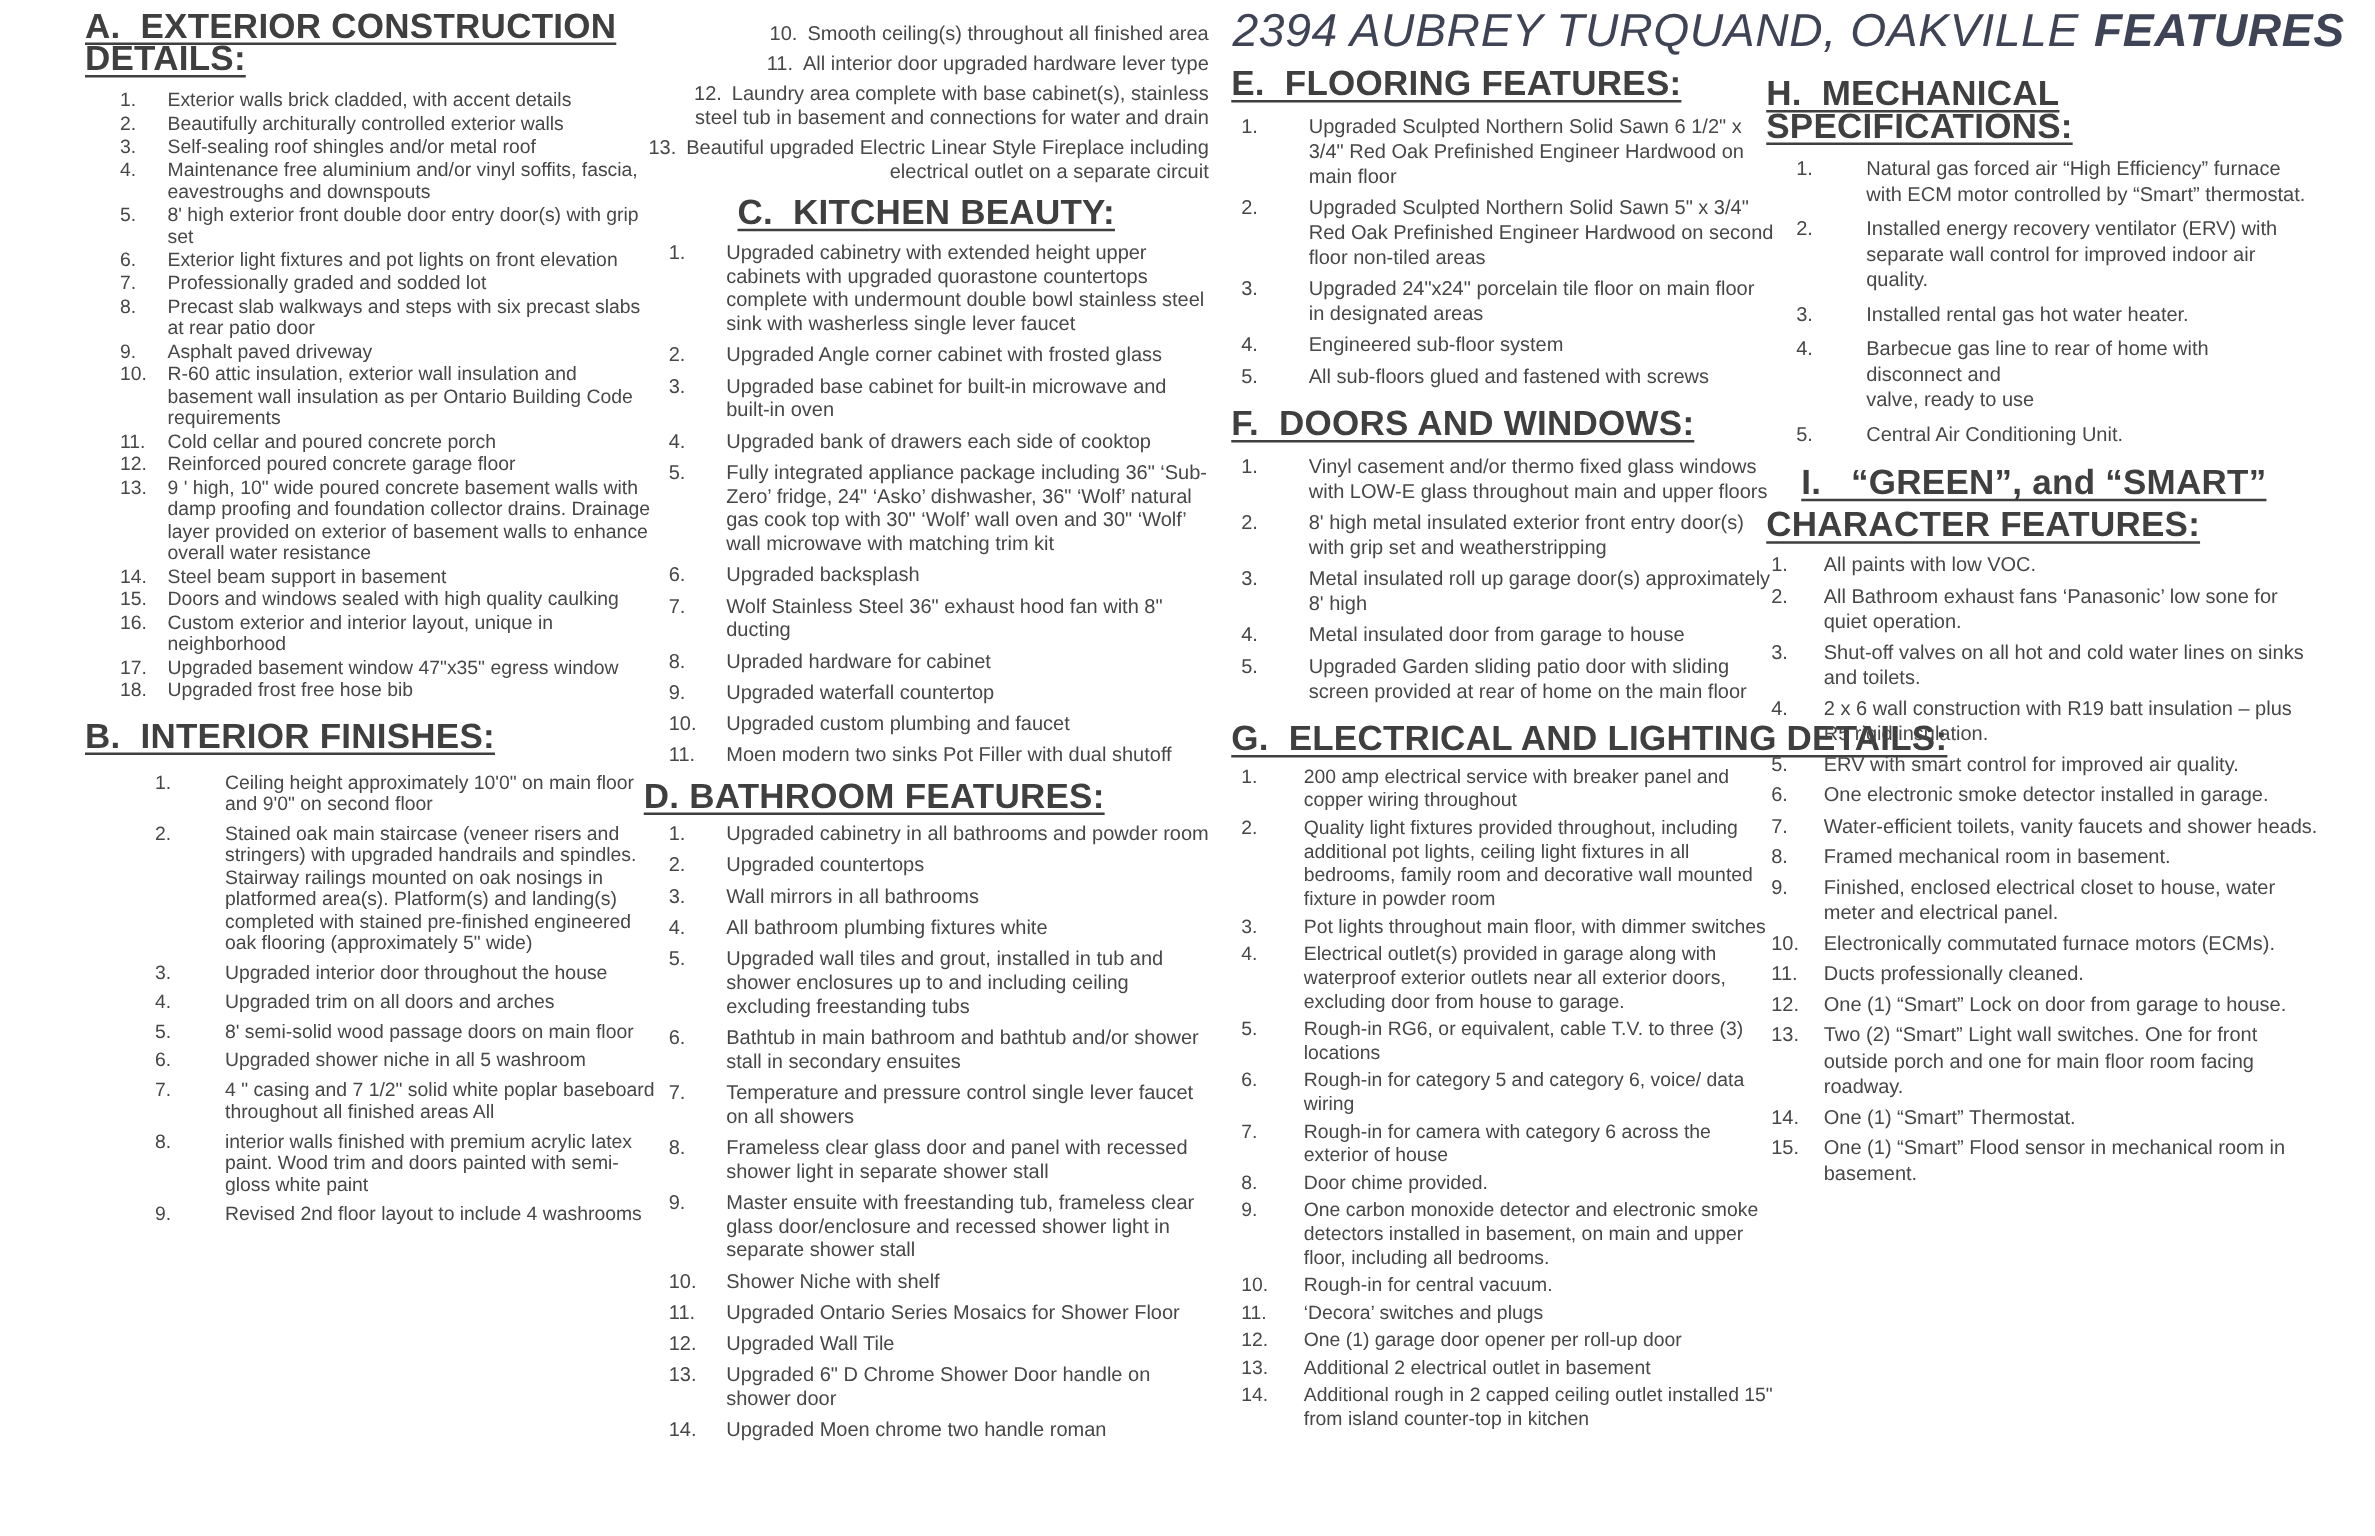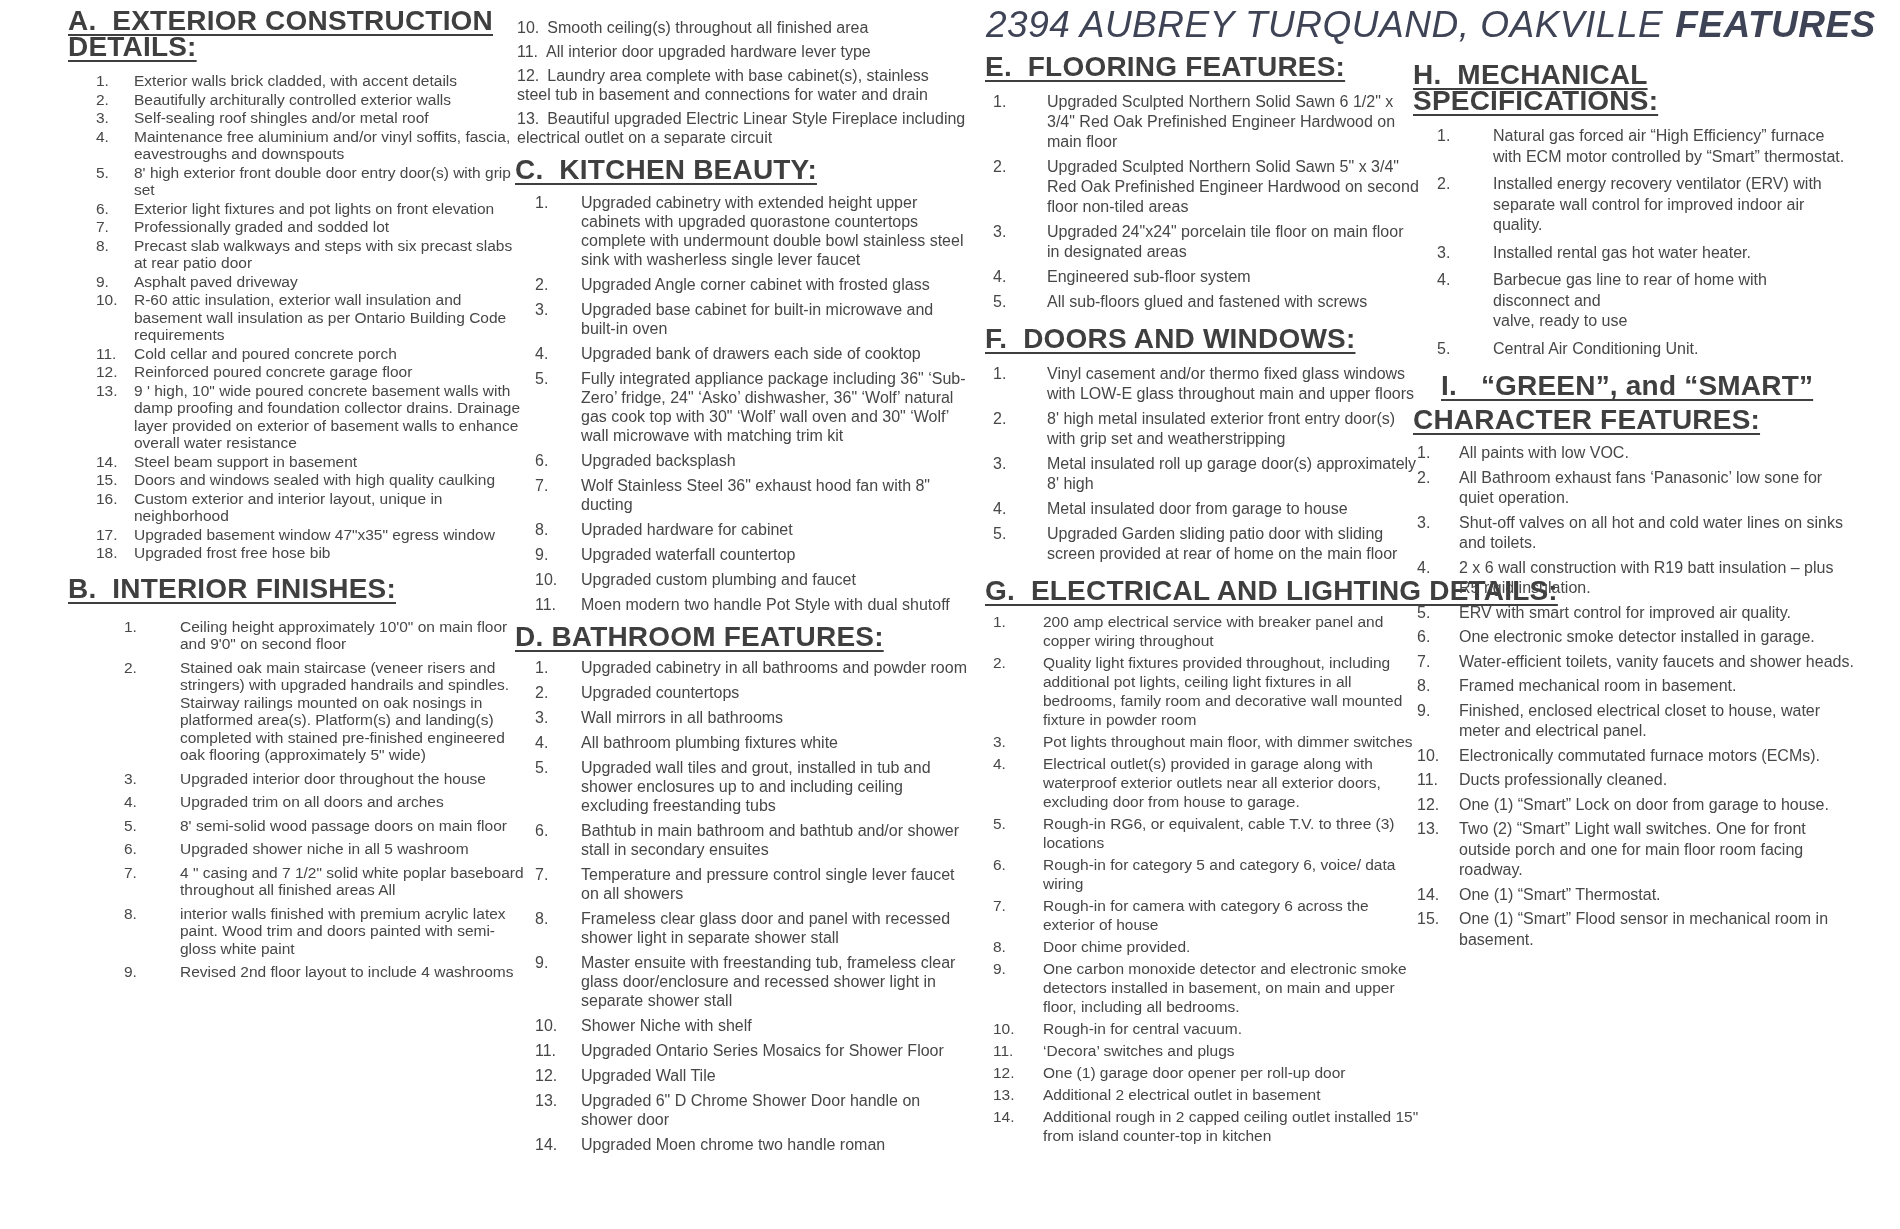--- a/index.html
+++ b/index.html
@@ -19,32 +19,32 @@
   .col1{left:68px; top:8px; width:460px;font-size:15.5px;line-height:17.5px;}
   .col2{left:515px;top:18px;width:452px;font-size:16px;  line-height:19px;}
   .col3{left:985px;top:54px;width:434px;font-size:16px;  line-height:20px;}
   .col4{left:1413px;top:62px;width:442px;font-size:16px; line-height:20.5px;}
   h2{
     font-size:28px;line-height:26px;margin:0 0 12px;font-weight:bold;
     text-decoration:underline;text-underline-offset:4px;text-decoration-thickness:2px;
     color:var(--heading,#3f3f3f);letter-spacing:.2px;
   }
   .sec-b h2{margin-top:14px;margin-bottom:16px;}
-  .sec-c h2{margin-top:10px;margin-bottom:10px;}
+  .sec-c h2{margin-top:10px;margin-bottom:10px;text-align:center;}
   .sec-d h2{margin-top:10px;margin-bottom:8px;}
   .sec-f h2{margin-top:14px;}
   .sec-g h2{margin-top:14px;margin-bottom:8px;white-space:nowrap;}
   .sec-i h2.l1{margin-top:14px;margin-bottom:8px;margin-left:28px;}
   .sec-i h2.l2{margin-bottom:10px;}
   .list .item{display:flex;align-items:flex-start;}
   .num{flex:0 0 var(--numw,44px);}
   .txt{flex:1;white-space:pre-line;}
   .list-a{padding-left:28px;--numw:38px;}  .list-a .item{margin-bottom:1px;}
   .list-b{padding-left:56px;--numw:56px;}  .list-b .item{margin-bottom:6px;}
-  .list-cont{padding-left:2px;}            .list-cont .item{display:block;margin-bottom:5px;}
+  .list-cont{padding-left:2px;text-align:right;}            .list-cont .item{display:block;margin-bottom:5px;}
   .list-cont .num{padding-right:8px;}
   .list-c,.list-d{padding-left:20px;--numw:46px;}
   .list-c .item,.list-d .item{margin-bottom:6px;}
   .list-e,.list-f{padding-left:8px;--numw:54px;}
   .list-e .item,.list-f .item{margin-bottom:5px;}
   .list-g{padding-left:8px;--numw:50px;font-size:15.5px;line-height:19px;}
   .list-g .item{margin-bottom:3px;}
   .list-h{padding-left:24px;--numw:56px;}  .list-h .item{margin-bottom:7px;}
   .list-i{padding-left:4px;--numw:42px;}   .list-i .item{margin-bottom:4px;}
 </style>
@@ -221,21 +221,21 @@
         <div class="item">
           <span class="num">9.</span>
           <span class="txt">Upgraded waterfall countertop</span>
         </div>
         <div class="item">
           <span class="num">10.</span>
           <span class="txt">Upgraded custom plumbing and faucet</span>
         </div>
         <div class="item">
           <span class="num">11.</span>
-          <span class="txt">Moen modern two handle Pot Style with dual shutoff</span>
+          <span class="txt">Moen modern two sinks Pot Filler with dual shutoff</span>
         </div>
       </div>
   </section>
   <section class="sec-d">
     <h2>D. BATHROOM FEATURES:</h2>
     <div class="list list-d">
         <div class="item">
           <span class="num">1.</span>
           <span class="txt">Upgraded cabinetry in all bathrooms and powder room</span>
         </div>

